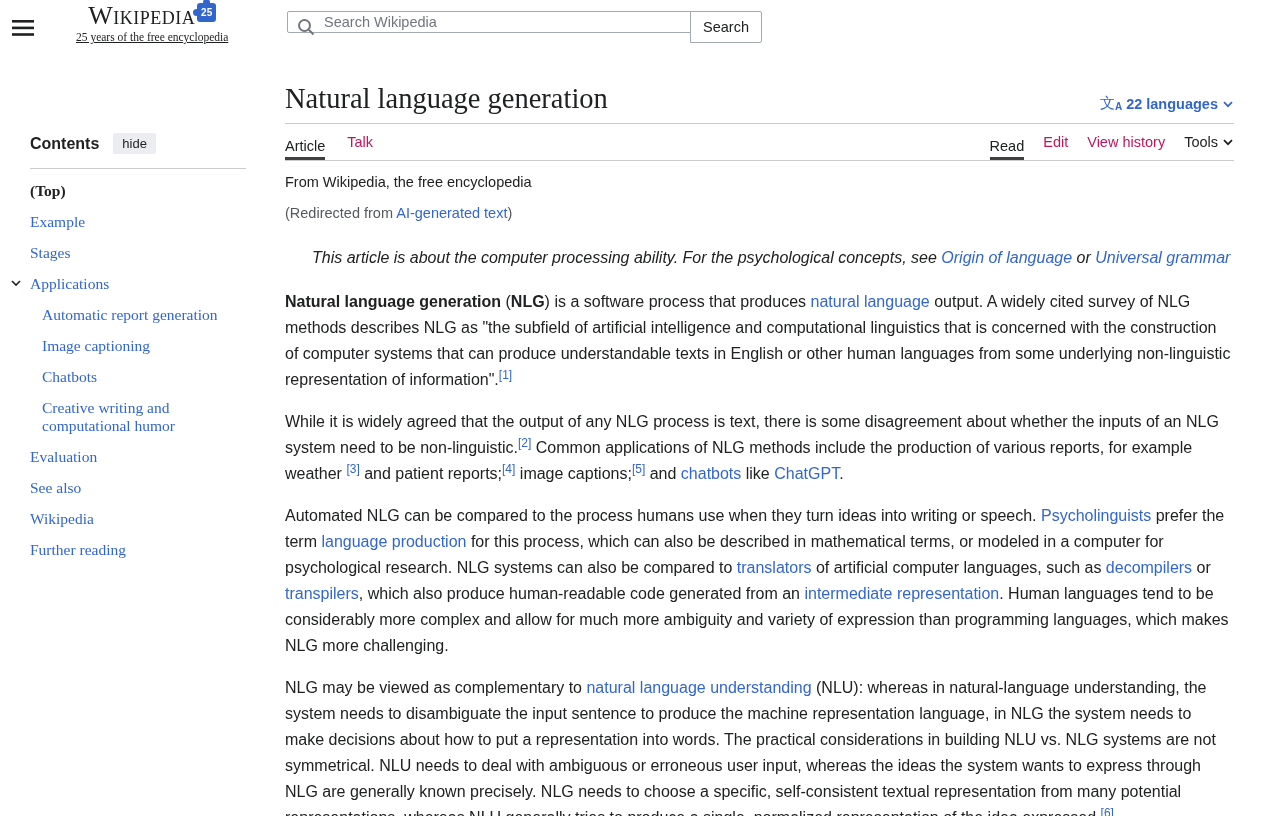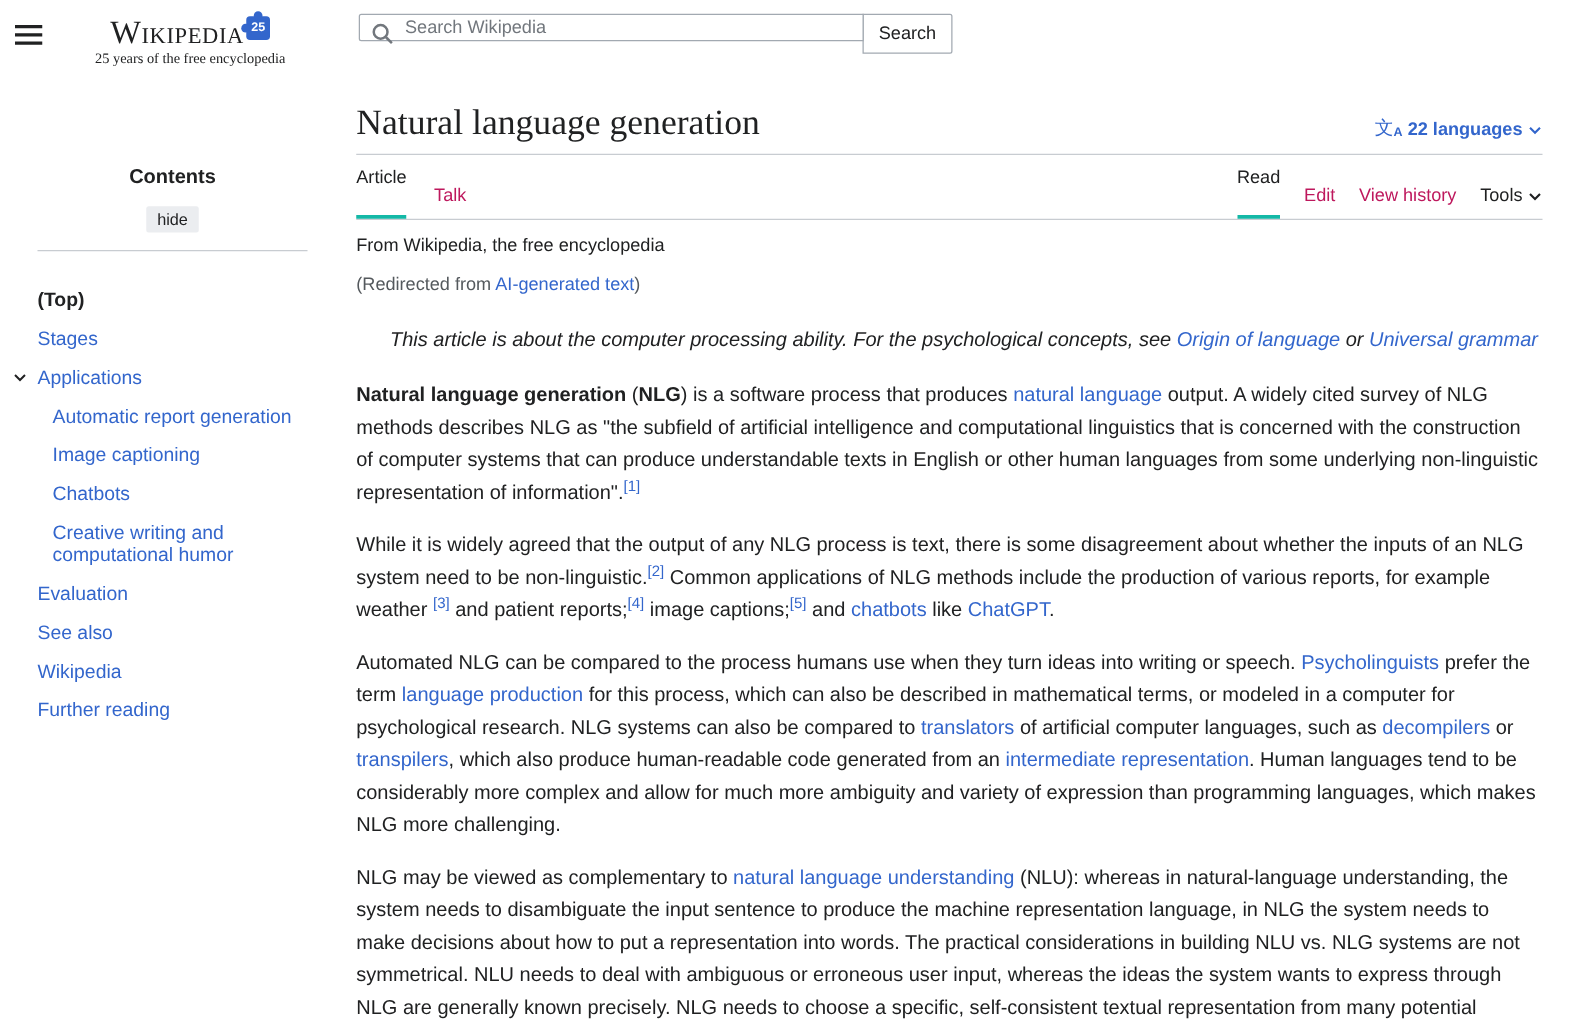--- a/index.html
+++ b/index.html
@@ -7,21 +7,21 @@
   body {
     width: 1262px; height: 816px; overflow: hidden; position: relative;
     font-family: "Liberation Sans", sans-serif; color: #202122;
   }
   a { text-decoration: none; cursor: pointer; }
 
   
   .top-header { position: relative; height: 56px; background: #fff; }
   .hamburger-btn { position: absolute; left: 12px; top: 16px; width: 26px; height: 24px;
     background: none; border: none; cursor: pointer; display: flex; align-items: center; }
-  .logo-block { position: absolute; left: 76px; top: 12px; text-align: center; cursor: pointer; }
+  .logo-block { position: absolute; left: 76px; top: 2px; text-align: center; cursor: pointer; text-decoration: underline; }
   .logotype { font-family: "Liberation Serif", serif; font-variant: small-caps;
     font-size: 26px; letter-spacing: 0.5px; color: #202122; line-height: 28px; display: inline-block; vertical-align: top; }
   .logo-badge { display: inline-block; vertical-align: top; margin-left: 2px; margin-top: 1px;
     width: 19px; height: 19px; background: #3366cc; color: #fff; font-size: 10px; font-weight: bold;
     line-height: 19px; text-align: center; border-radius: 3px; position: relative; }
   .logo-badge::before { content: ""; position: absolute; top: -4px; left: 6px; width: 7px; height: 7px;
     border-radius: 50%; background: #3366cc; }
   .logo-badge::after { content: ""; position: absolute; left: -4px; top: 6px; width: 7px; height: 7px;
     border-radius: 50%; background: #3366cc; }
   .logo-tagline { font-family: "Liberation Serif", serif; font-size: 11.5px; color: #202122; margin-top: 1px; }
@@ -31,25 +31,25 @@
   .search-box .mag { position: absolute; left: 10px; top: 7px; }
   .search-input { width: 100%; height: 22px; border: 1px solid #a2a9b1; border-radius: 2px 0 0 2px;
     padding: 0 8px 0 36px; font-size: 14.5px; font-family: "Liberation Sans", sans-serif; color: #202122; outline: none; }
   .search-input::placeholder { color: #72777d; opacity: 1; }
   .search-btn { height: 32px; margin-left: -1px; padding: 0 12px; background: #ffffff;
     border: 1px solid #a2a9b1; border-radius: 0 2px 2px 0; font-family: "Liberation Sans", sans-serif;
     font-size: 14.5px; font-weight: normal; color: #202122; cursor: pointer; }
 
   
   .sidebar { position: absolute; left: 0; top: 56px; width: 260px; padding: 77px 14px 0 30px; }
-  .toc-header { display: flex; align-items: center; gap: 14px; padding-bottom: 14px; border-bottom: 1px solid #c8ccd1; flex-direction: column; }
+  .toc-header { display: flex; align-items: center; gap: 14px; padding-bottom: 14px; border-bottom: 1px solid #c8ccd1; }
   .toc-title { font-size: 16px; font-weight: bold; color: #202122; }
   .toc-hide-btn { background: #ebedf0; border: none; border-radius: 2px; padding: 3px 9px;
     font-family: "Liberation Sans", sans-serif; font-size: 13px; color: #202122; cursor: pointer; }
-  .toc-list { list-style: none; margin-top: 24px; }
+  .toc-list { list-style: none; margin-top: 6px; font-family: Liberation Serif, serif; }
   .toc-item { position: relative; padding: 6.5px 0; font-size: 15.5px; line-height: 18px; }
   .toc-item a { color: #3366cc; }
   .toc-item.top span { font-weight: bold; color: #202122; }
   .toc-item.lvl2 { padding-left: 12px; }
   .toc-chevron { position: absolute; left: -21px; top: 8px; width: 14px; height: 14px; cursor: pointer; }
 
   
   .content { margin-left: 285px; margin-right: 28px; padding-top: 26px; }
   .title-row { display: flex; justify-content: space-between; align-items: flex-end;
     border-bottom: 1px solid #c8ccd1; padding-bottom: 7px; }
@@ -58,21 +58,21 @@
   .languages-btn { display: flex; align-items: center; gap: 4px; color: #3366cc;
     font-size: 14.5px; font-weight: bold; padding-bottom: 4px; }
   .lang-icon { font-size: 15px; font-weight: normal; color: #3366cc; line-height: 1; }
   .lang-a { font-size: 10px; font-weight: bold; vertical-align: -2px; }
 
   .tab-bar { display: flex; justify-content: space-between; align-items: flex-end;
     border-bottom: 1px solid #c8ccd1; margin-top: 1px; }
   .tabs-left, .tabs-right { display: flex; align-items: flex-end; }
   .tab { font-size: 14.5px; padding: 9px 0 10px; margin-right: 22px; color: #be185d; display: flex; align-items: center; gap: 4px; }
   .tabs-right .tab { margin-right: 0; margin-left: 19px; text-align: right; }
-  .tab.active { color: #202122; border-bottom: 3px solid #14b8a6; padding-bottom: 22px; }
+  .tab.active { color: #202122; border-bottom: 3px solid #404040; padding-bottom: 3px; }
   .tab.dark { color: #202122; }
 
   .site-sub { margin-top: 13px; font-size: 14.5px; color: #202122; }
   .redirect-line { margin-top: 15px; font-size: 14.5px; color: #54595d; }
   .redirect-line a { color: #3366cc; }
 
   .hatnote { margin-top: 26px; padding-left: 27px; font-style: italic; font-size: 16px;
     line-height: 22px; color: #202122; }
   .hatnote a { color: #3366cc; }
 
@@ -115,20 +115,21 @@
   </div>
 </header>
 
 <aside class="sidebar">
   <div class="toc-header">
     <span class="toc-title">Contents</span>
     <button class="toc-hide-btn">hide</button>
   </div>
   <ul class="toc-list" id="toc-list">
       <li class="toc-item top"><span>(Top)</span></li>
+      <li class="toc-item"><a>Example</a></li>
       <li class="toc-item"><a>Stages</a></li>
       <li class="toc-item"><span class="toc-chevron">
           <svg width="14" height="14" viewBox="0 0 14 14">
             <path d="M3 5l4 4 4-4" fill="none" stroke="#202122" stroke-width="1.6"></path>
           </svg>
         </span><a>Applications</a></li>
       <li class="toc-item lvl2"><a>Automatic report generation</a></li>
       <li class="toc-item lvl2"><a>Image captioning</a></li>
       <li class="toc-item lvl2"><a>Chatbots</a></li>
       <li class="toc-item lvl2"><a>Creative writing and computational humor</a></li>

